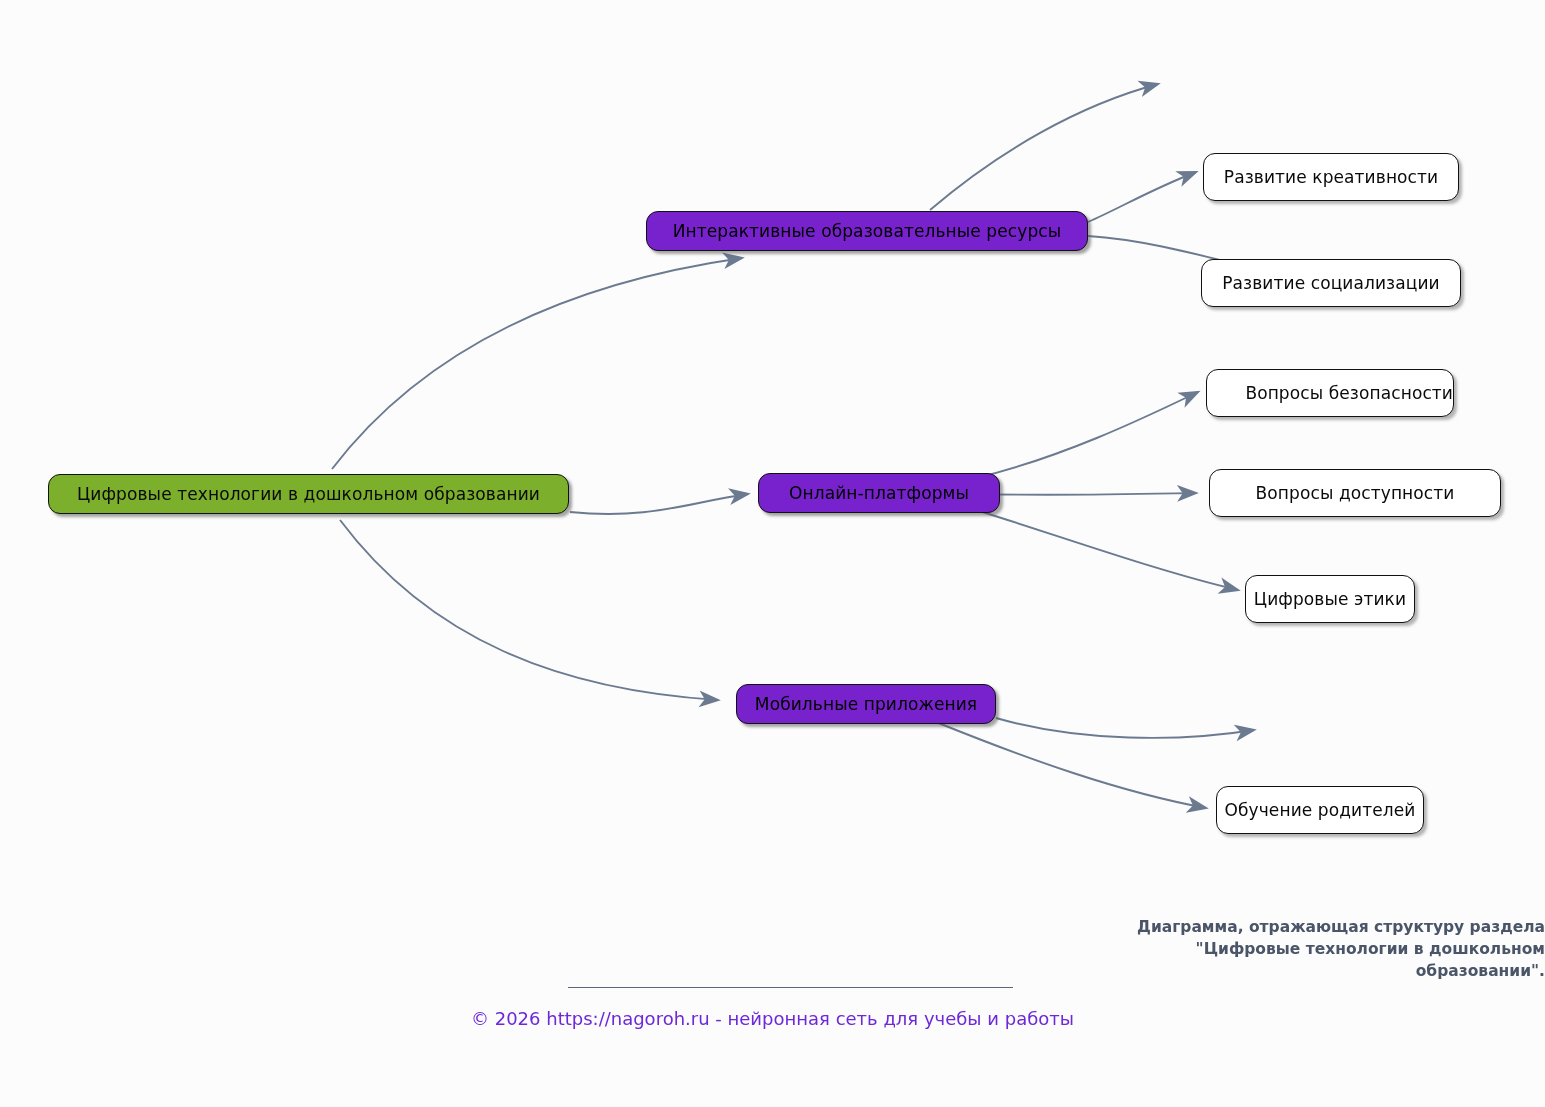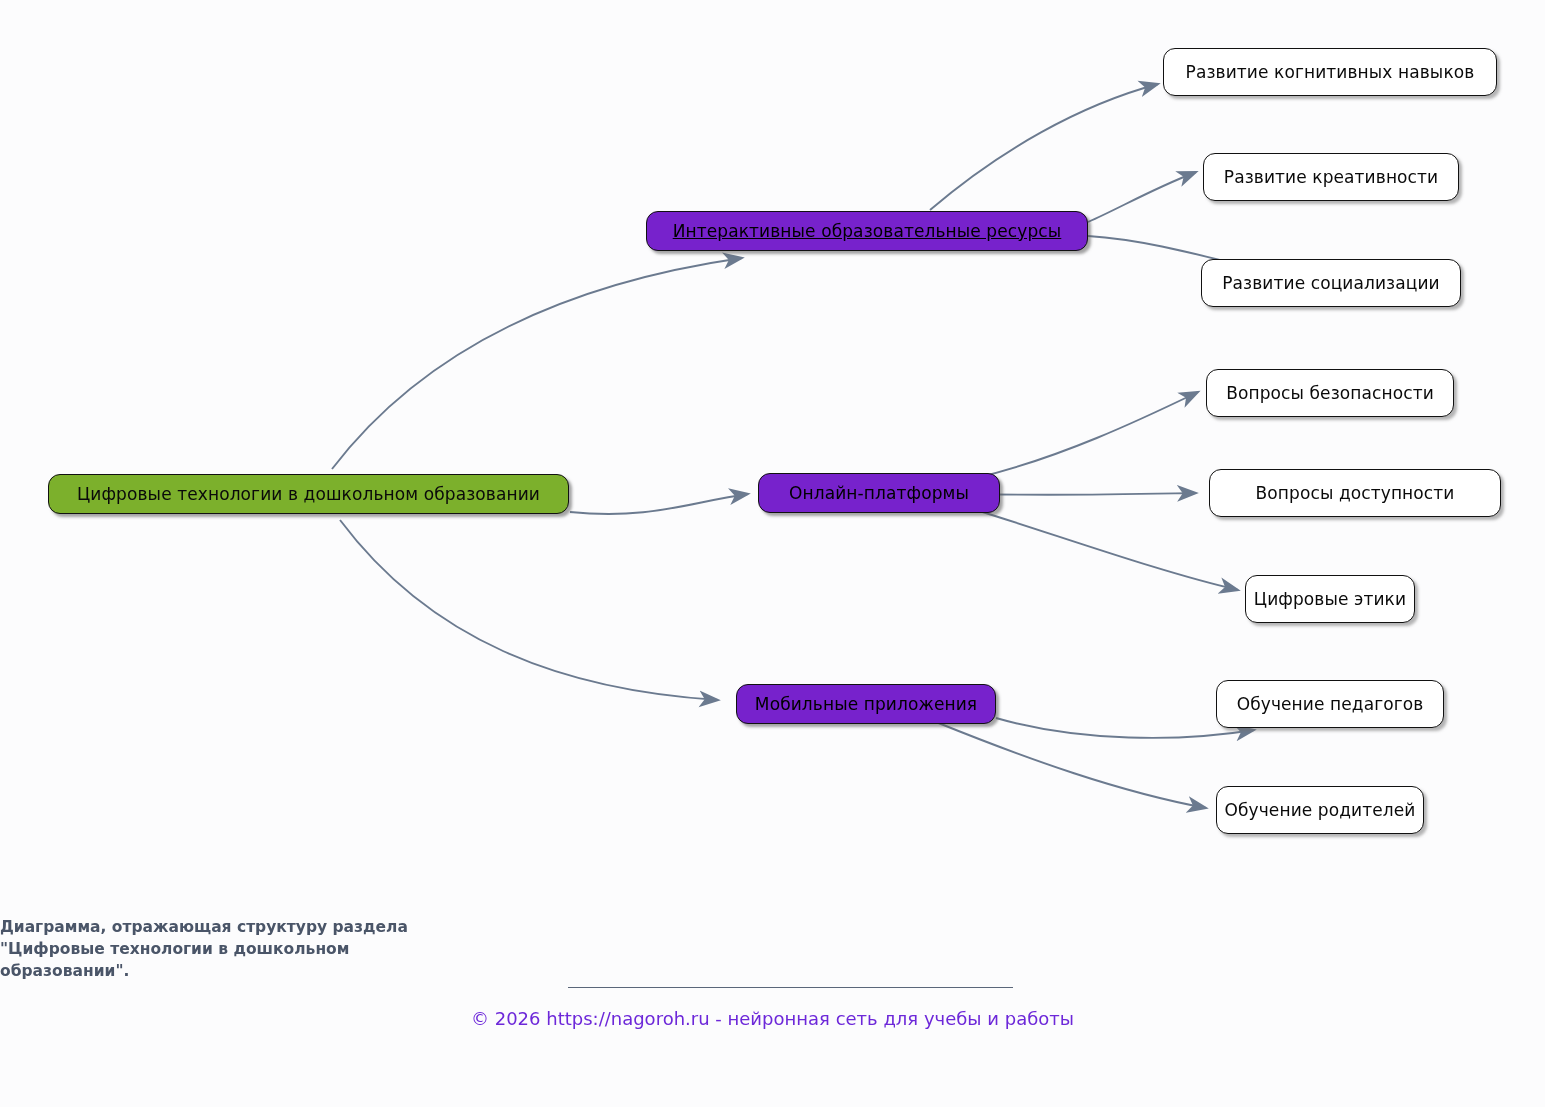--- a/index.html
+++ b/index.html
@@ -56,21 +56,21 @@
   }
   .node-label {
     display: block;
     line-height: 1;
   }
   #caption {
     position: absolute;
     left: 0;
     top: 916px;
     width: 1545px;
-    text-align: left;
+    text-align: right;
     font-size: 15.5px;
     font-weight: bold;
     color: #4a5568;
     line-height: 1.42;
   }
   #caption .cap-line { display: block; }
   #sep {
     position: absolute;
     left: 568px;
     top: 987px;
@@ -115,59 +115,53 @@
 
       <path d="M 996,718 C 1080,742 1180,742 1254,730"></path>
       <path d="M 936,722 C 1030,760 1120,792 1206,808"></path>
     </g>
   </svg>
 
   <div class="node root" style="left:48px; top:474px; width:521px; height:40px;">
     <span class="node-label">Цифровые технологии в дошкольном образовании</span>
   </div>
 
-  <div class="node branch" style="left:646px; top:211px; width:442px; height:40px;text-decoration:underline;">
+  <div class="node branch" style="left:646px; top:211px; width:442px; height:40px;">
     <span class="node-label">Интерактивные образовательные ресурсы</span>
   </div>
 
   <div class="node branch" style="left:758px; top:473px; width:242px; height:40px;">
     <span class="node-label">Онлайн-платформы</span>
   </div>
 
   <div class="node branch" style="left:736px; top:684px; width:260px; height:40px;">
     <span class="node-label">Мобильные приложения</span>
   </div>
 
-  <div class="node leaf" style="left:1163px; top:48px; width:334px; height:48px;">
-    <span class="node-label">Развитие когнитивных навыков</span>
-  </div>
 
   <div class="node leaf" style="left:1203px; top:153px; width:256px; height:48px;">
     <span class="node-label">Развитие креативности</span>
   </div>
 
   <div class="node leaf" style="left:1201px; top:259px; width:260px; height:48px;align-items:center;">
     <span class="node-label">Развитие социализации</span>
   </div>
 
-  <div class="node leaf" style="left:1206px; top:369px; width:248px; height:48px;">
+  <div class="node leaf" style="left:1206px; top:369px; width:248px; height:48px;justify-content:flex-end;">
     <span class="node-label">Вопросы безопасности</span>
   </div>
 
   <div class="node leaf" style="left:1209px; top:469px; width:292px; height:48px;">
     <span class="node-label">Вопросы доступности</span>
   </div>
 
   <div class="node leaf" style="left:1245px; top:575px; width:170px; height:48px;">
     <span class="node-label">Цифровые этики</span>
   </div>
 
-  <div class="node leaf" style="left:1216px; top:680px; width:228px; height:48px;">
-    <span class="node-label">Обучение педагогов</span>
-  </div>
 
   <div class="node leaf" style="left:1216px; top:786px; width:208px; height:48px;">
     <span class="node-label">Обучение родителей</span>
   </div>
 
   <div id="caption">
     <span class="cap-line">Диаграмма, отражающая структуру раздела</span>
     <span class="cap-line">"Цифровые технологии в дошкольном</span>
     <span class="cap-line">образовании".</span>
   </div>

